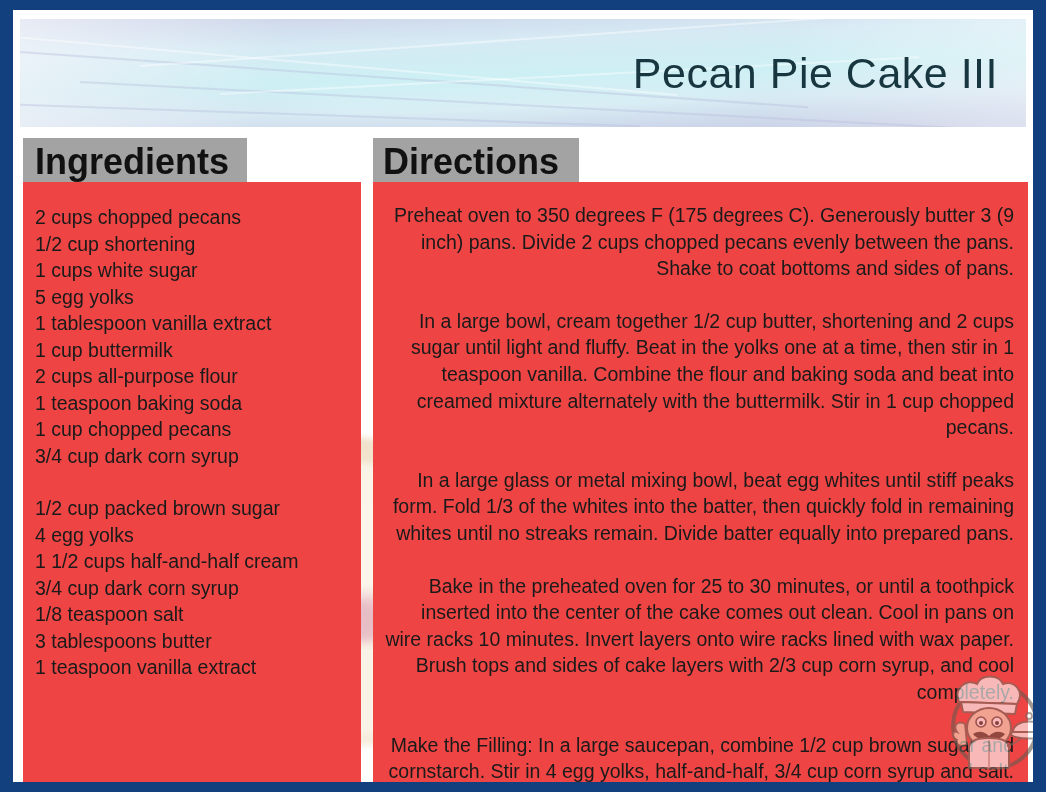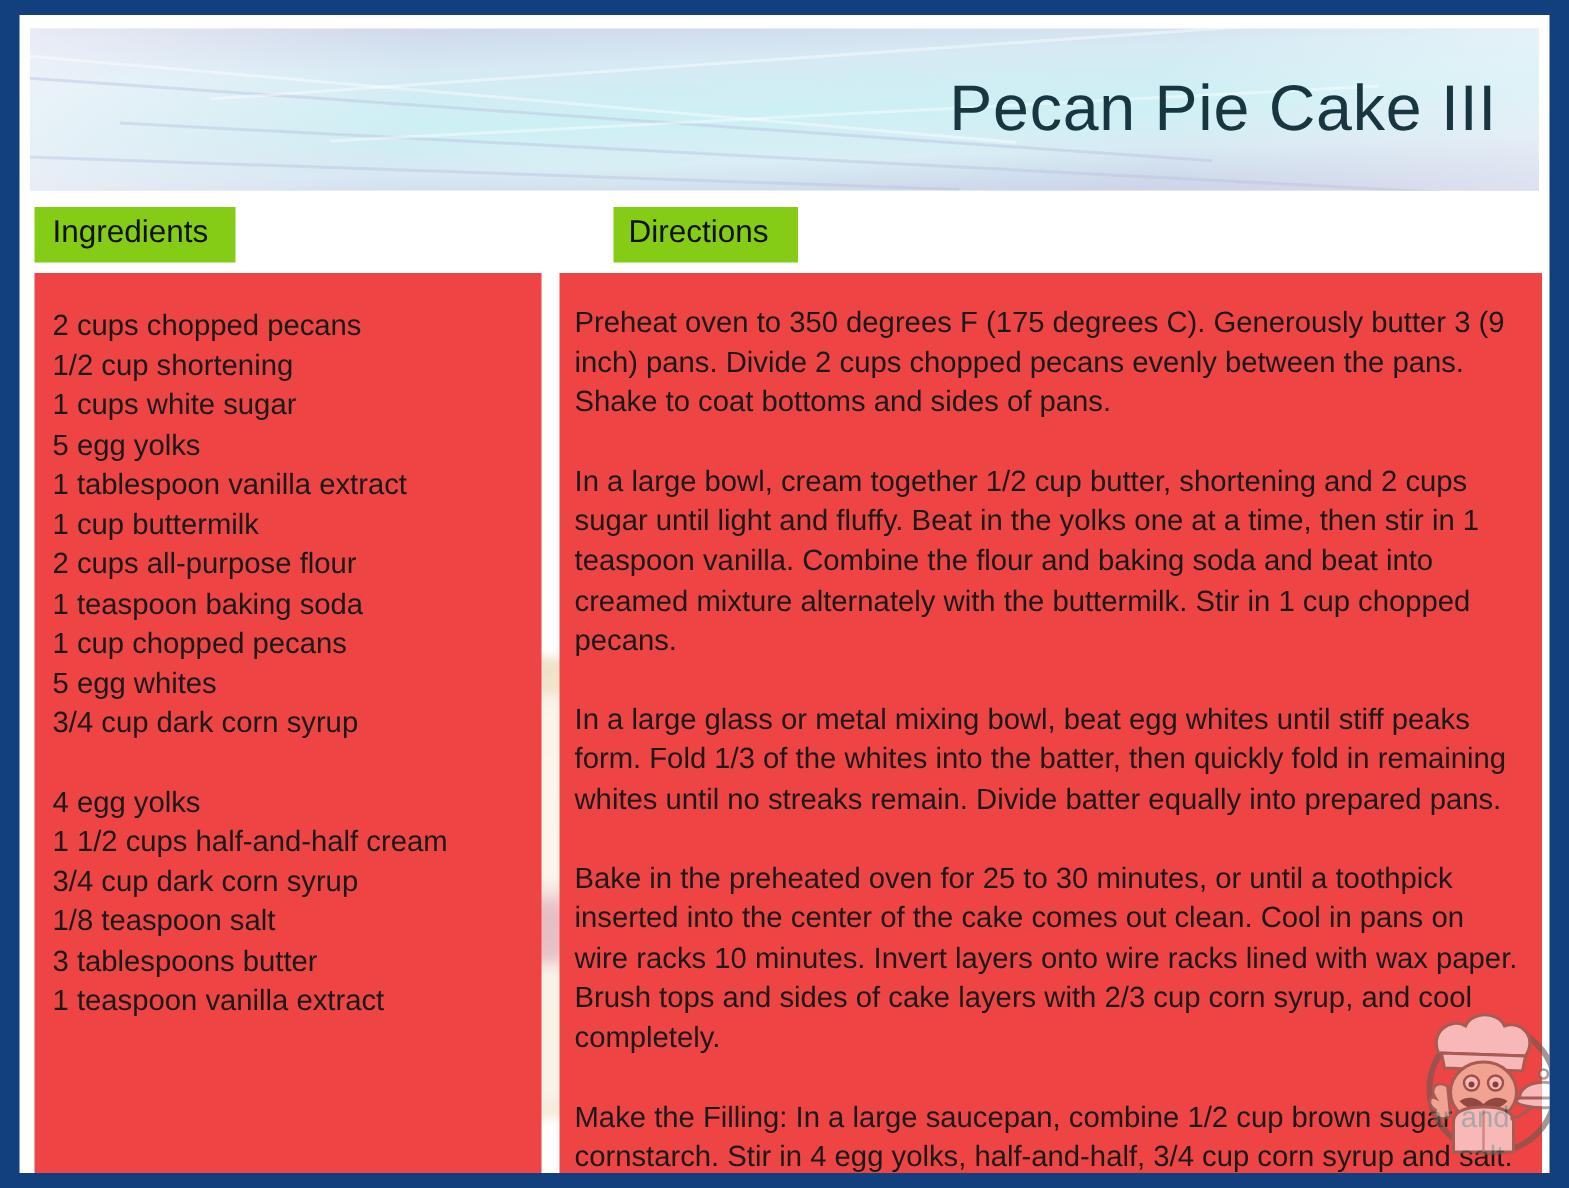--- a/index.html
+++ b/index.html
@@ -75,23 +75,23 @@
     top: 412px;
     width: 412px;
     height: 330px;
     opacity: 0.85;
     pointer-events: none;
   }
 
   
   .panel-heading {
     position: absolute;
-    background: #84cc16;
-    font-size: 21px;
-    font-weight: 400;
+    background: #a3a3a3;
+    font-size: 36px;
+    font-weight: 700;
     color: #111111;
     line-height: 1;
     white-space: nowrap;
   }
   .panel-body {
     position: absolute;
     background: #ef4444;
     box-sizing: border-box;
   }
 
@@ -105,28 +105,28 @@
     top: 172px;
     width: 338px;
     height: 603px;
     padding: 22px 12px 0 12px;
   }
 
   #directions-heading {
     left: 360px;
     top: 128px;
     padding: 6px 20px 10px 10px;
-    margin-left: 36px;
   }
   #directions-body {
     left: 360px;
     top: 172px;
     width: 655px;
     height: 610px;
     padding: 20px 14px 0 10px;
+    text-align: right;
   }
 
   .ing-list {
     position: relative;
     z-index: 2;
     font-size: 19.5px;
     line-height: 26.5px;
     color: #1a1a1a;
   }
   .ing-item { white-space: nowrap; }
@@ -217,23 +217,23 @@
       <div class="ing-list">
         <div class="ing-item">2 cups chopped pecans</div>
         <div class="ing-item">1/2 cup shortening</div>
         <div class="ing-item">1 cups white sugar</div>
         <div class="ing-item">5 egg yolks</div>
         <div class="ing-item">1 tablespoon vanilla extract</div>
         <div class="ing-item">1 cup buttermilk</div>
         <div class="ing-item">2 cups all-purpose flour</div>
         <div class="ing-item">1 teaspoon baking soda</div>
         <div class="ing-item">1 cup chopped pecans</div>
-        <div class="ing-item">5 egg whites</div>
         <div class="ing-item">3/4 cup dark corn syrup</div>
         <div class="ing-gap"></div>
+        <div class="ing-item">1/2 cup packed brown sugar</div>
         <div class="ing-item">4 egg yolks</div>
         <div class="ing-item">1 1/2 cups half-and-half cream</div>
         <div class="ing-item">3/4 cup dark corn syrup</div>
         <div class="ing-item">1/8 teaspoon salt</div>
         <div class="ing-item">3 tablespoons butter</div>
         <div class="ing-item">1 teaspoon vanilla extract</div>
       </div>
     </div>
 
     <div class="panel-heading" id="directions-heading">Directions</div>

